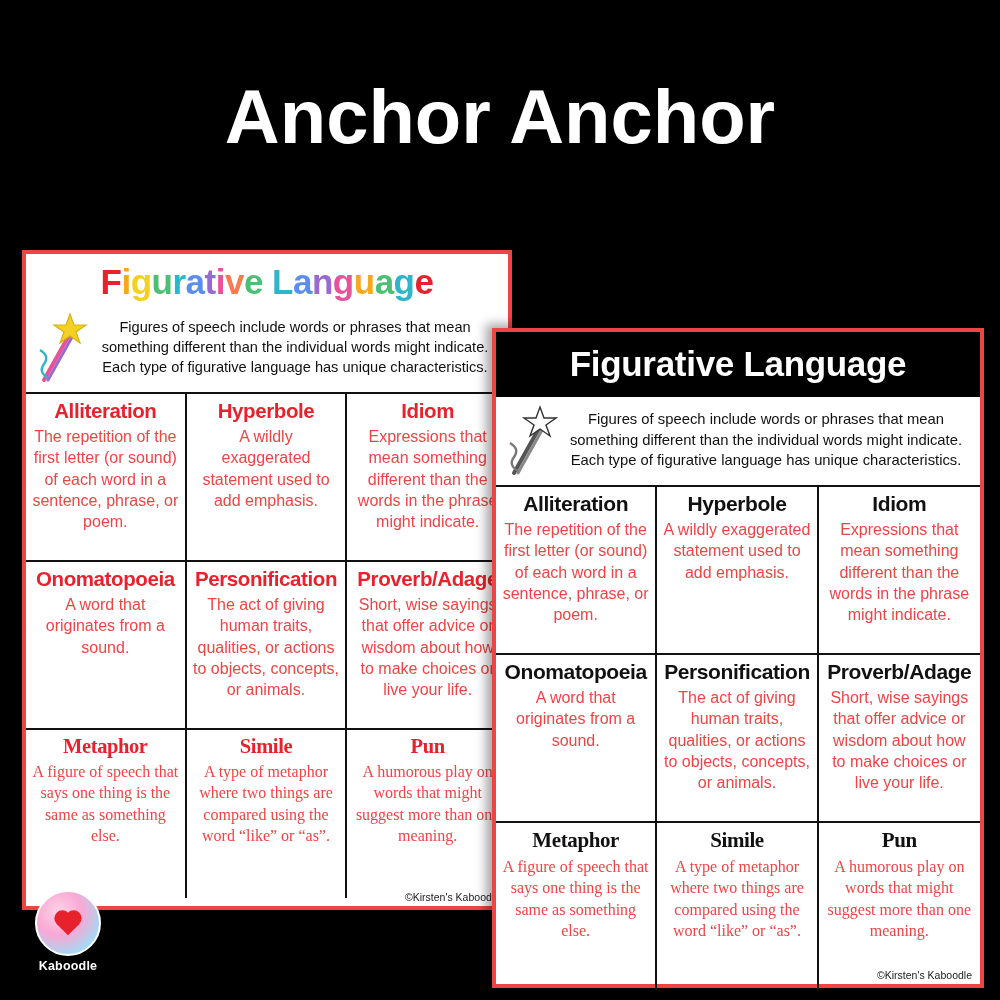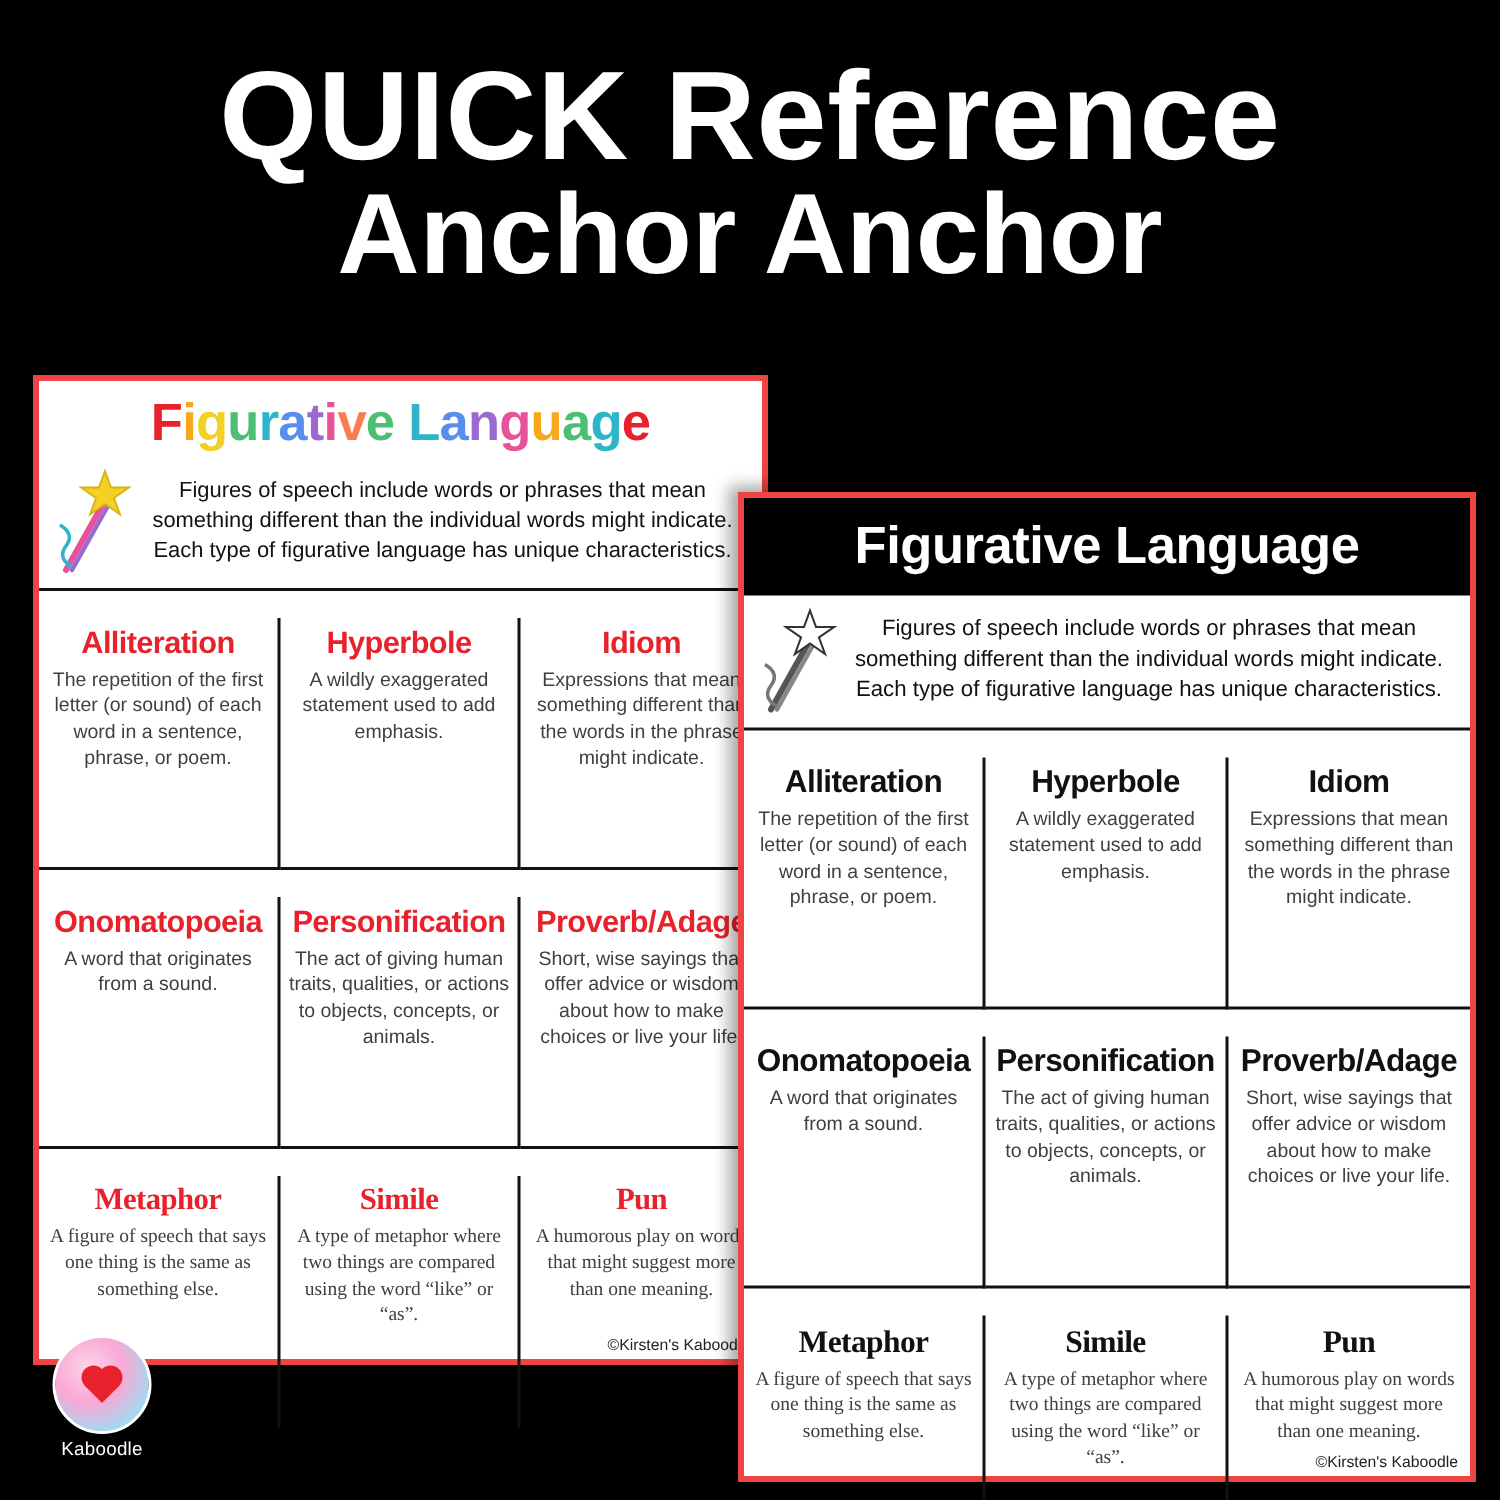--- a/index.html
+++ b/index.html
@@ -113,36 +113,35 @@
     display: grid;
     grid-template-columns: 1fr 1fr 1fr;
     border-top: 2px solid #111;
   }
   .cell {
     border-right: 2px solid #111;
     border-bottom: 2px solid #111;
     padding: 5px 6px 8px 6px;
     text-align: center;
     min-height: 168px;
-    margin-top: 18px;
   }
   .cell:nth-child(3n) { border-right: none; }
   .cell:nth-child(n+7) { border-bottom: none; font-family: Liberation Serif, serif; }
   .term {
     font-weight: bold;
     font-size: 21px;
     margin-bottom: 3px;
     letter-spacing: -0.4px;
     white-space: nowrap;
   }
   .chart-back .term { font-size: 20.5px; }
   .def {
-    font-size: 13px;
+    font-size: 16px;
     line-height: 1.33;
-    color: #404040;
+    color: #ef4444;
   }
 
   
   .c-red { color: #e8222c; }
   .c-black { color: #111; }
 
   
   .credit {
     position: absolute;
     right: 8px;
@@ -181,30 +180,29 @@
   }
   .logo-heart:before, .logo-heart:after {
     content: ""; position: absolute; width: 16px; height: 16px;
     background: #e8222c; border-radius: 50%;
   }
   .logo-heart:before { top: -8px; left: 0; }
   .logo-heart:after { left: 8px; top: 0; }
   .logo-text {
     color: #fff;
     font-size: 12.5px;
-    font-weight: normal;
+    font-weight: bold;
     margin-top: 3px;
     letter-spacing: 0.2px;
   }
 </style>
 </head>
 <body>
 
 <div class="header">
-  <div class="line1">QUICK Reference</div>
   <div class="line2">Anchor Anchor</div>
 </div>
 
 <div class="stage">
 
   <div class="chart chart-back">
     <div class="title-colored" id="title-colored"><span style="color: rgb(232, 34, 44);">F</span><span style="color: rgb(247, 168, 27);">i</span><span style="color: rgb(242, 208, 36);">g</span><span style="color: rgb(75, 191, 115);">u</span><span style="color: rgb(46, 181, 201);">r</span><span style="color: rgb(91, 141, 239);">a</span><span style="color: rgb(155, 106, 209);">t</span><span style="color: rgb(232, 82, 155);">i</span><span style="color: rgb(249, 123, 79);">v</span><span style="color: rgb(75, 191, 115);">e</span><span style="color: rgb(255, 255, 255);">&nbsp;</span><span style="color: rgb(46, 181, 201);">L</span><span style="color: rgb(91, 141, 239);">a</span><span style="color: rgb(155, 106, 209);">n</span><span style="color: rgb(232, 82, 155);">g</span><span style="color: rgb(247, 168, 27);">u</span><span style="color: rgb(75, 191, 115);">a</span><span style="color: rgb(46, 181, 201);">g</span><span style="color: rgb(232, 34, 44);">e</span></div>
 
     <div class="intro">
       <div class="wand">

